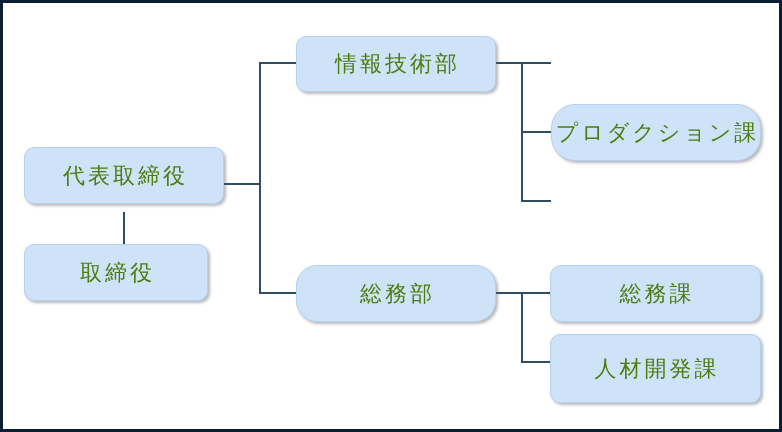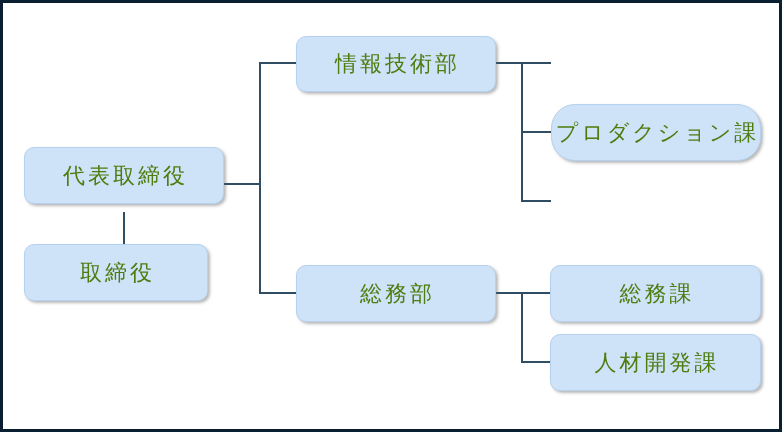--- a/index.html
+++ b/index.html
@@ -51,17 +51,17 @@
   <div class="line line-h" style="left:518px; top:128px; width:30px;"></div>
   <div class="line line-h" style="left:518px; top:197px; width:30px;"></div>
   <div class="line line-h" style="left:493px; top:289px; width:54px;"></div>
   <div class="line line-v" style="left:518px; top:289px; height:70px;"></div>
   <div class="line line-h" style="left:518px; top:358px; width:29px;"></div>
 
   <div class="node" style="left:21px;  top:144px; width:200px; height:57px;">代表取締役</div>
   <div class="node" style="left:21px;  top:241px; width:184px; height:57px;">取締役</div>
   <div class="node" style="left:293px; top:33px;  width:200px; height:56px;">情報技術部</div>
   <div class="node" style="left:548px; top:101px; width:210px; height:57px;border-radius:24px;">プロダクション課</div>
-  <div class="node" style="left:293px; top:262px; width:200px; height:57px;">総務部</div>
-  <div class="node" style="left:547px; top:262px; width:211px; height:57px;">総務課</div>
-  <div class="node" style="left:547px; top:331px; width:211px; height:57px;">人材開発課</div>
+  <div class="node" style="left:293px; top:262px; width:200px; height:57px;border-radius:21px;">総務部</div>
+  <div class="node" style="left:547px; top:262px; width:211px; height:57px;border-radius:11px;">総務課</div>
+  <div class="node" style="left:547px; top:331px; width:211px; height:69px;">人材開発課</div>
 
 </div>
 
 </body></html>

